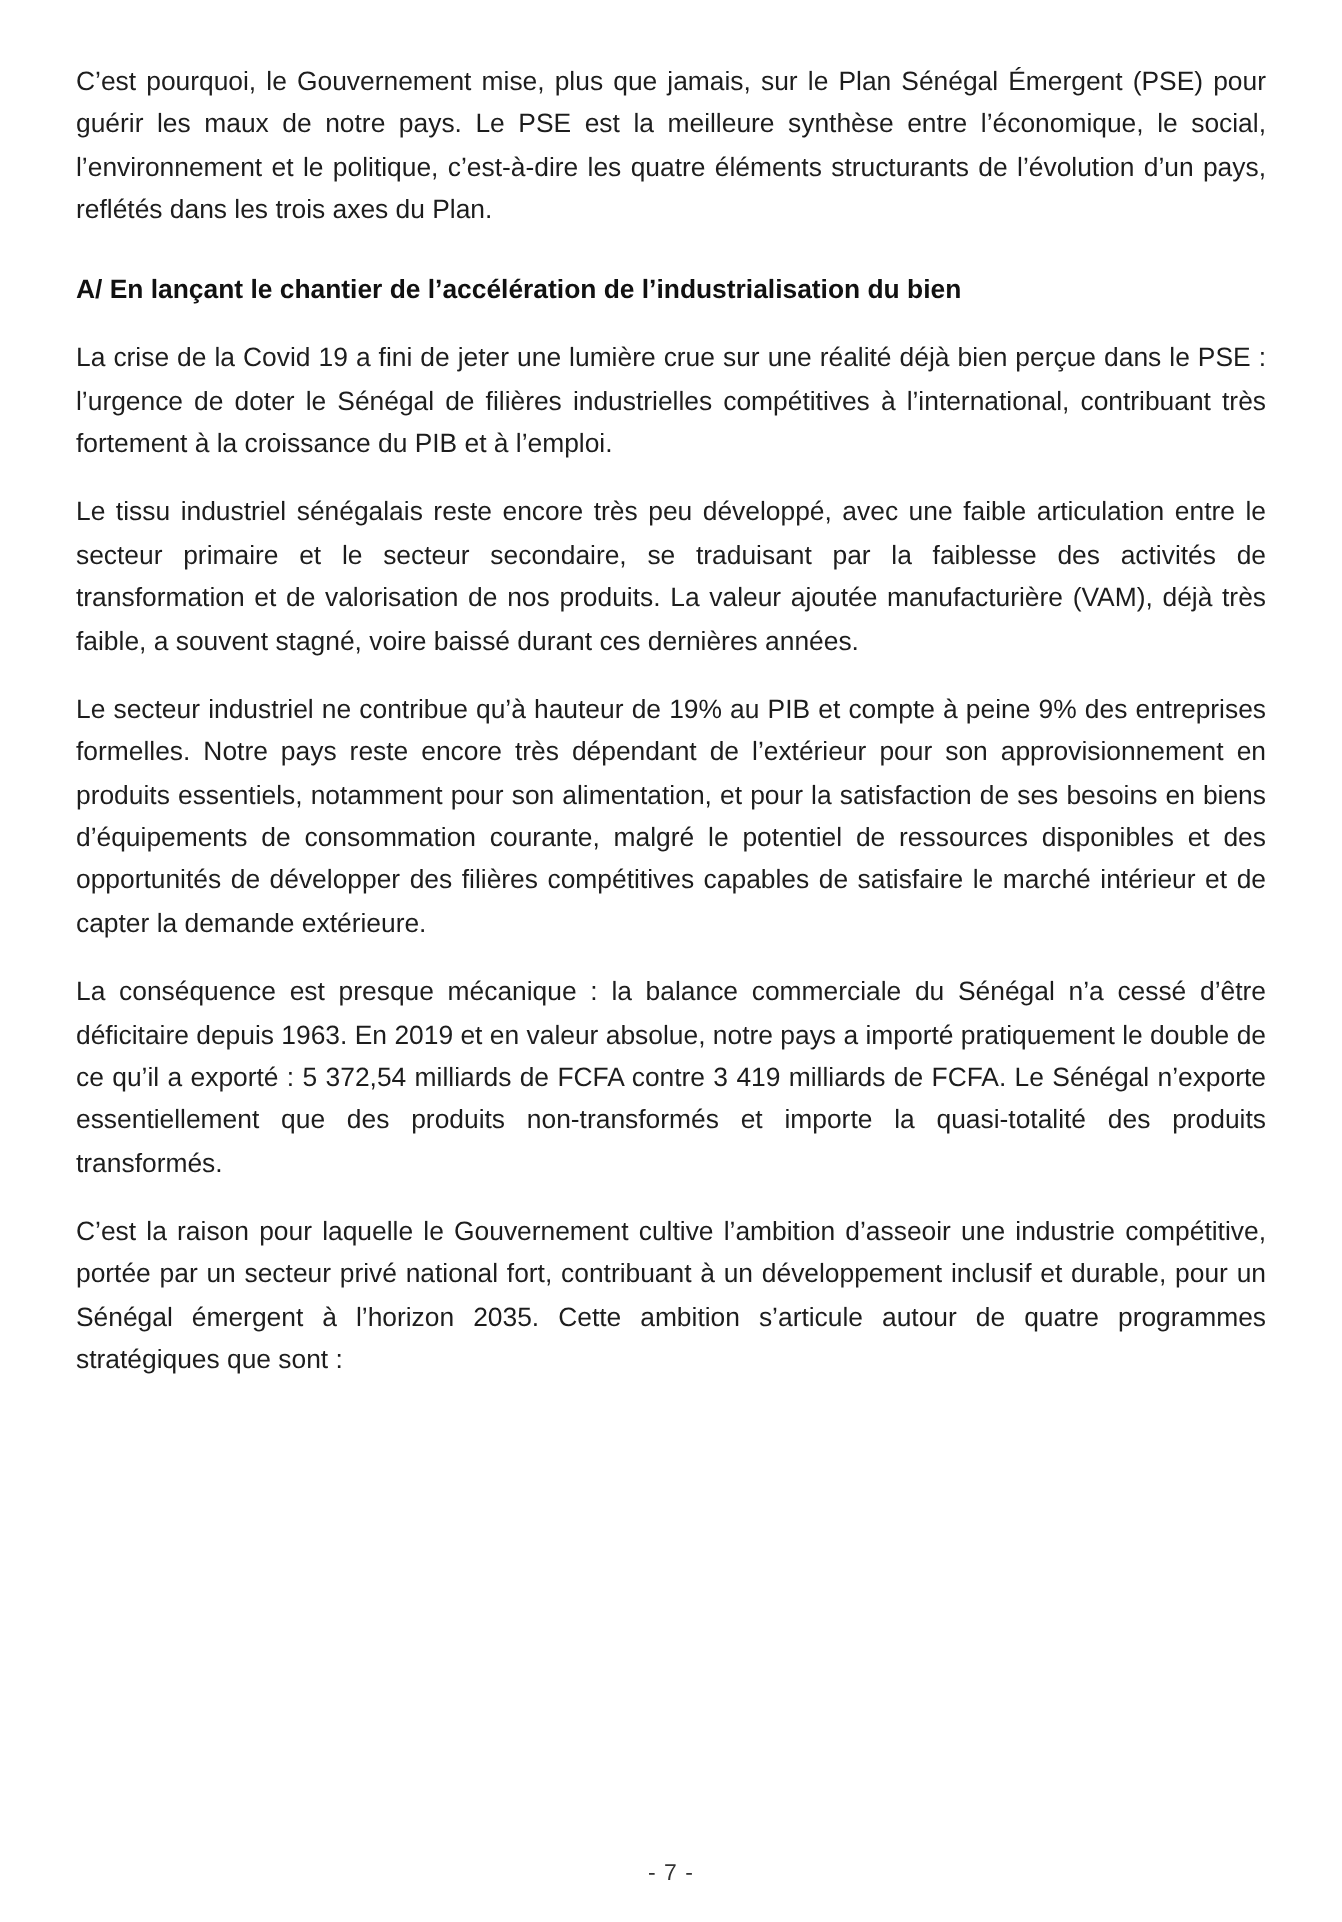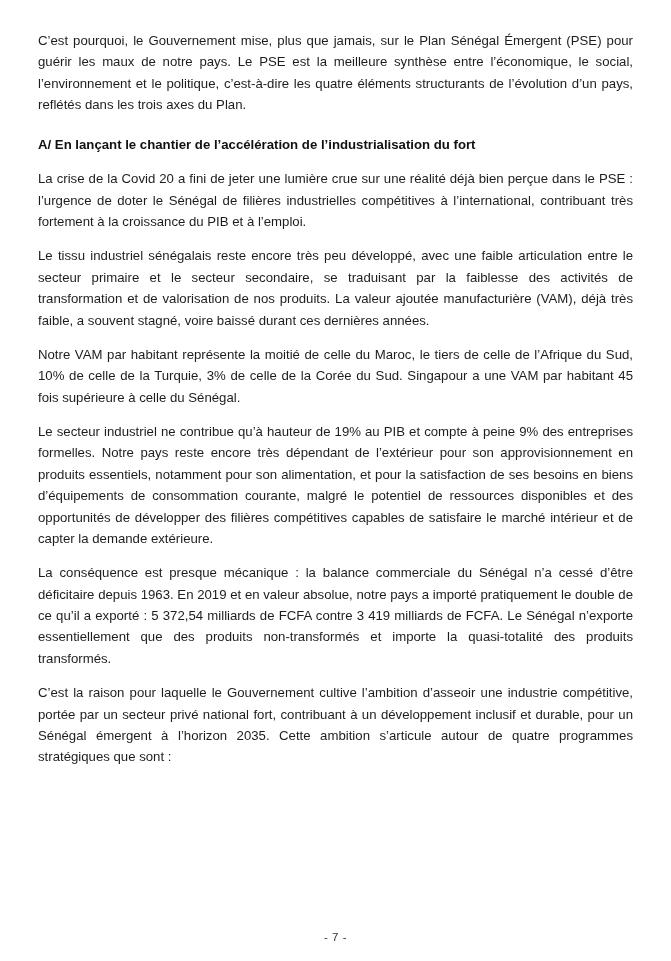--- a/index.html
+++ b/index.html
@@ -58,27 +58,26 @@
   }
 </style>
 </head>
 <body>
 
 <div class="page">
   <div class="doc-body">
 
     <p class="para">C’est pourquoi, le Gouvernement mise, plus que jamais, sur le Plan Sénégal Émergent (PSE) pour guérir les maux de notre pays. Le PSE est la meilleure synthèse entre l’économique, le social, l’environnement et le politique, c’est-à-dire les quatre éléments structurants de l’évolution d’un pays, reflétés dans les trois axes du Plan.</p>
 
-    <h2 class="heading">A/ En lançant le chantier de l’accélération de l’industrialisation du fort</h2>
+    <h2 class="heading">A/ En lançant le chantier de l’accélération de l’industrialisation du bien</h2>
 
-    <p class="para">La crise de la Covid 20 a fini de jeter une lumière crue sur une réalité déjà bien perçue dans le PSE : l’urgence de doter le Sénégal de filières industrielles compétitives à l’international, contribuant très fortement à la croissance du PIB et à l’emploi.</p>
+    <p class="para">La crise de la Covid 19 a fini de jeter une lumière crue sur une réalité déjà bien perçue dans le PSE : l’urgence de doter le Sénégal de filières industrielles compétitives à l’international, contribuant très fortement à la croissance du PIB et à l’emploi.</p>
 
     <p class="para">Le tissu industriel sénégalais reste encore très peu développé, avec une faible articulation entre le secteur primaire et le secteur secondaire, se traduisant par la faiblesse des activités de transformation et de valorisation de nos produits. La valeur ajoutée manufacturière (VAM), déjà très faible, a souvent stagné, voire baissé durant ces dernières années.</p>
 
-    <p class="para">Notre VAM par habitant représente la moitié de celle du Maroc, le tiers de celle de l’Afrique du Sud, 10% de celle de la Turquie, 3% de celle de la Corée du Sud. Singapour a une VAM par habitant 45 fois supérieure à celle du Sénégal.</p>
 
     <p class="para">Le secteur industriel ne contribue qu’à hauteur de 19% au PIB et compte à peine 9% des entreprises formelles. Notre pays reste encore très dépendant de l’extérieur pour son approvisionnement en produits essentiels, notamment pour son alimentation, et pour la satisfaction de ses besoins en biens d’équipements de consommation courante, malgré le potentiel de ressources disponibles et des opportunités de développer des filières compétitives capables de satisfaire le marché intérieur et de capter la demande extérieure.</p>
 
     <p class="para">La conséquence est presque mécanique : la balance commerciale du Sénégal n’a cessé d’être déficitaire depuis 1963. En 2019 et en valeur absolue, notre pays a importé pratiquement le double de ce qu’il a exporté : 5 372,54 milliards de FCFA contre 3 419 milliards de FCFA. Le Sénégal n’exporte essentiellement que des produits non-transformés et importe la quasi-totalité des produits transformés.</p>
 
 
     <p class="para tight">C’est la raison pour laquelle le Gouvernement cultive l’ambition d’asseoir une industrie compétitive, portée par un secteur privé national fort, contribuant à un développement inclusif et durable, pour un Sénégal émergent à l’horizon 2035. Cette ambition s’articule autour de quatre programmes stratégiques que sont :</p>
 
   </div>
 

